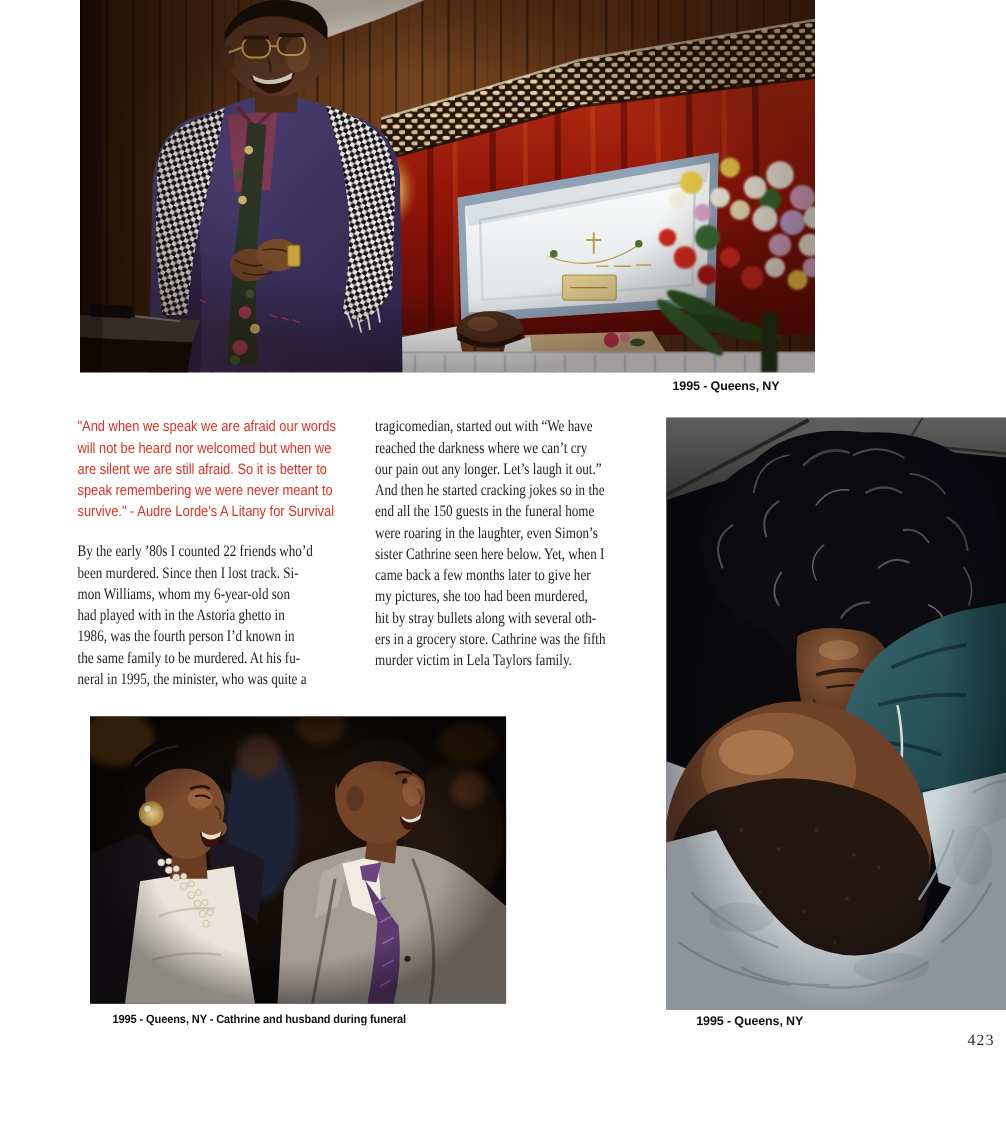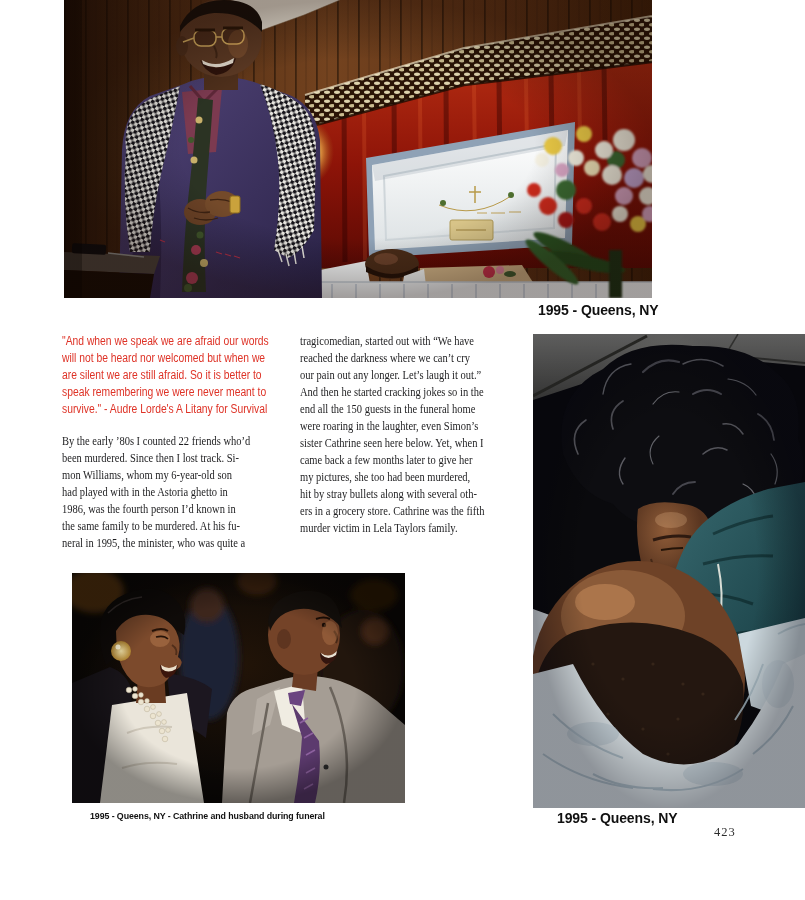--- a/index.html
+++ b/index.html
@@ -5,21 +5,21 @@
   html,body{margin:0;padding:0;}
   body{
     width:805px;height:900px;position:relative;overflow:hidden;
     background:#ffffff;
     font-family:"Liberation Sans",sans-serif;
   }
   .abs{position:absolute;}
   figure{margin:0;padding:0;line-height:0;}
   .caption{
     font-family:"Liberation Sans",sans-serif;
-    font-weight:bold;font-size:14px;color:#101010;
+    font-weight:bold;font-size:10px;color:#101010;
     letter-spacing:-0.1px;white-space:pre;line-height:12px;
   }
   .caption.small{font-size:9.5px;transform:scaleX(.93);transform-origin:0 0;}
   .quote{
     font-family:"Liberation Sans",sans-serif;
     font-size:12px;line-height:17px;font-weight:500;
     color:var(--accent,#de3226);
     white-space:pre;transform:scaleX(.86);transform-origin:0 0;
   }
   .serif-col{
@@ -504,13 +504,13 @@
   </g>
 
   <rect width="333" height="230" fill="url(#p3vig)"></rect>
 </svg>
 </figure>
 
 <div class="abs caption small" style="left:90px;top:810px">1995 - Queens, NY - Cathrine and husband during funeral</div>
 
 <div class="abs caption" style="left:557px;top:812px">1995 - Queens, NY</div>
 
-<div class="abs pageno" style="left:714px;top:825px">423</div>
+<div class="abs pageno" style="left:774px;top:825px">423</div>
 
 </body></html>

